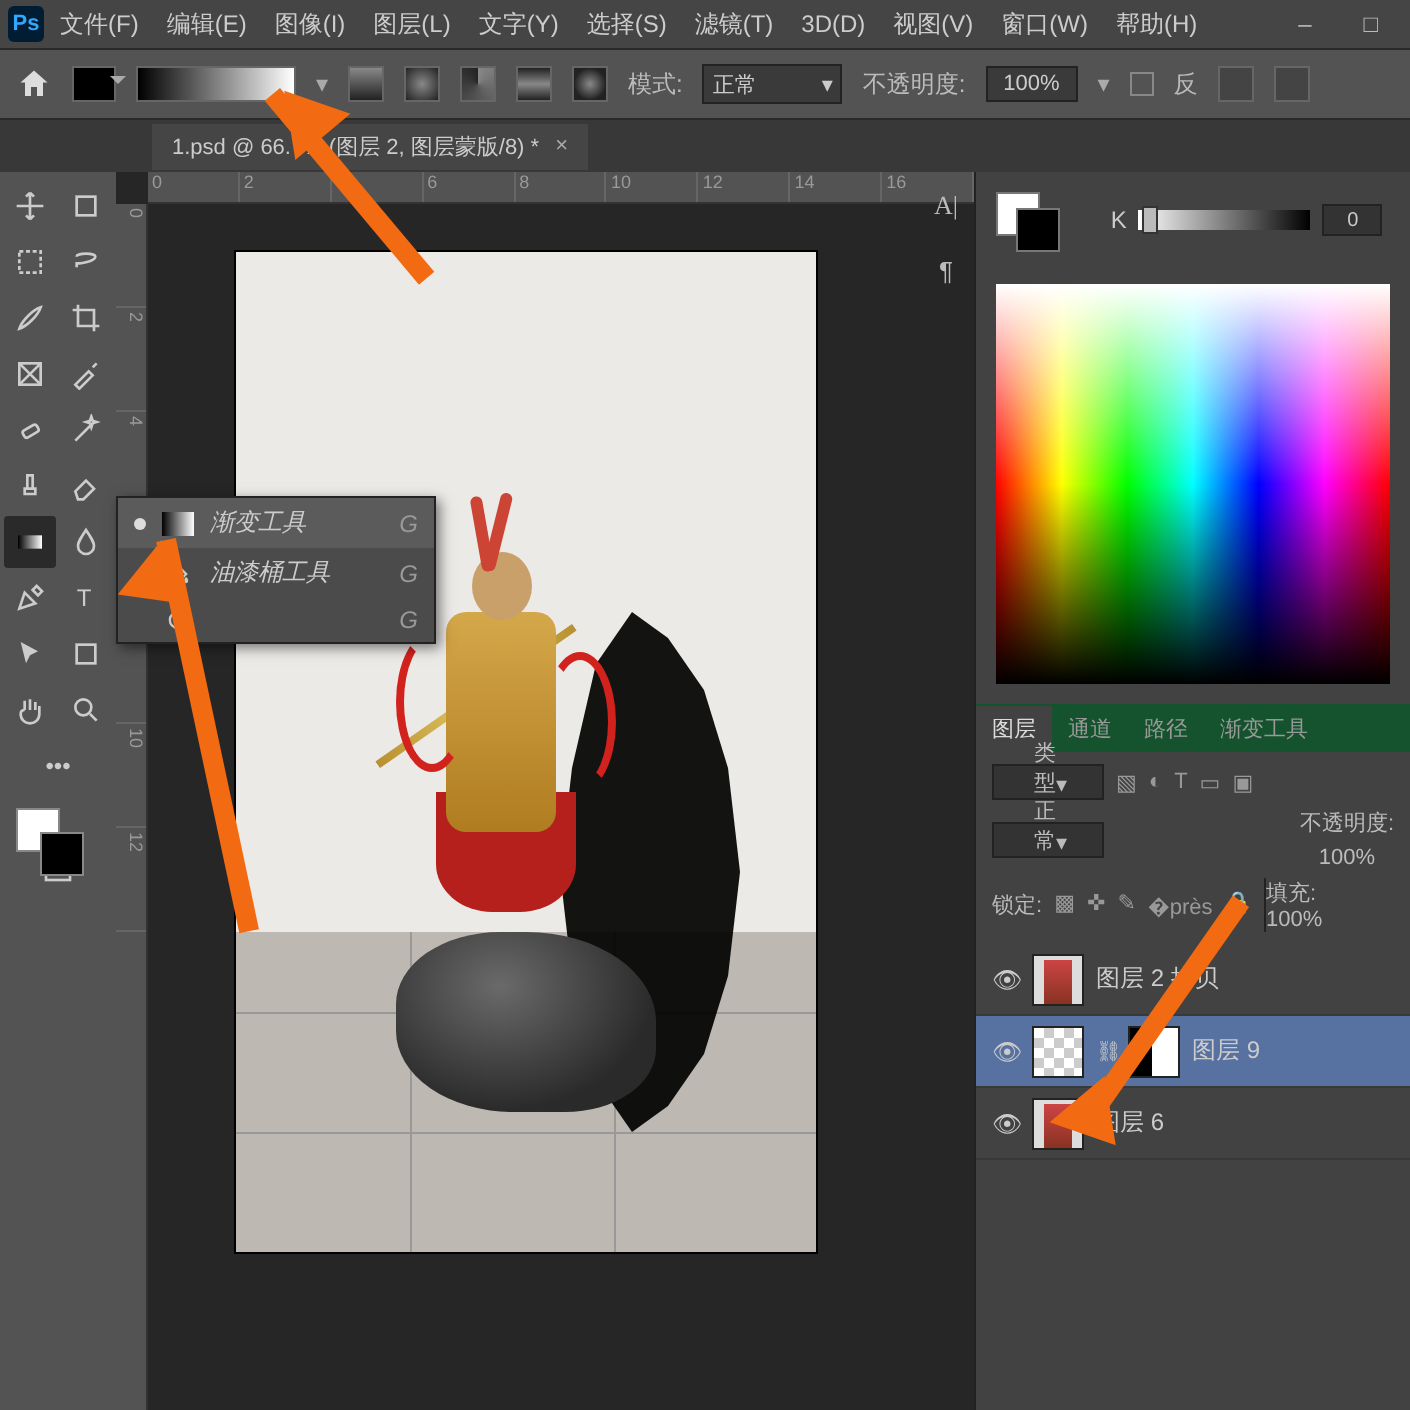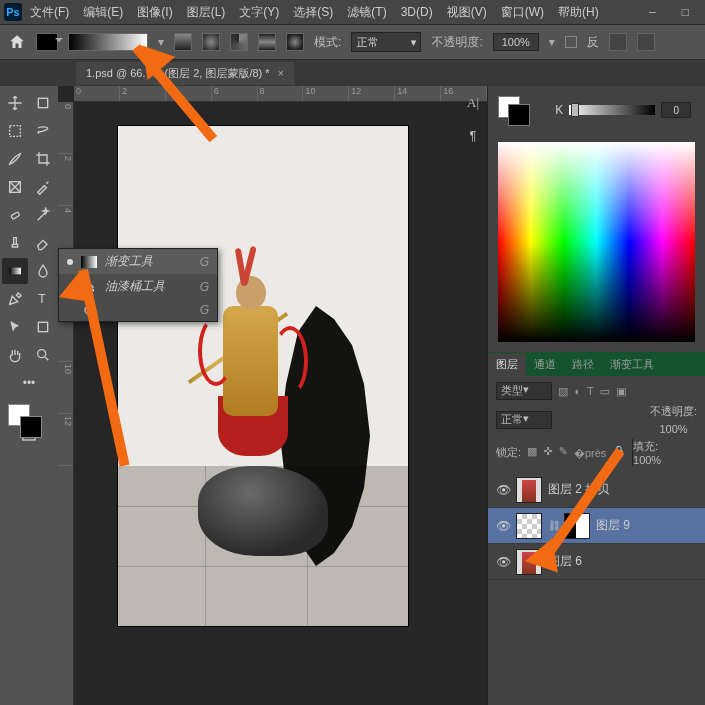--- a/index.html
+++ b/index.html
@@ -86,21 +86,21 @@
   .kslider .track{width:86px;height:10px;background:linear-gradient(to right,#fff,#000);position:relative;}
   .kslider .thumb{position:absolute;left:2px;top:-2px;width:8px;height:14px;background:#bbb;border:1px solid #333;}
   .kslider .val{width:30px;height:16px;background:#333;border:1px solid #222;display:flex;align-items:center;justify-content:center;font-size:10px;}
   .spectrum{margin:10px;height:200px;position:relative;background:
     linear-gradient(to bottom, rgba(255,255,255,1), rgba(255,255,255,0) 50%, rgba(0,0,0,0) 50%, rgba(0,0,0,1)),
     linear-gradient(to right, #ff0000,#ffff00,#00ff00,#00ffff,#0000ff,#ff00ff,#ff0000);
   }
   .panel2tabs{display:flex;background:#14532d;height:24px;align-items:flex-end;font-size:11px;text-align:right;}
   .layerspanel{flex:1;background:#424242;padding:4px 0;}
   .lyr-controls{display:flex;align-items:center;gap:6px;padding:2px 8px;font-size:11px;color:#bbb;}
-  .lyr-controls .sel{width:56px;height:18px;background:#333;border:1px solid #222;display:flex;align-items:flex-start;padding:0 4px;}
+  .lyr-controls .sel{width:56px;height:18px;background:#333;border:1px solid #222;display:flex;align-items:flex-end;padding:0 20px;}
   .lyr-controls .icons{display:flex;gap:6px;color:#999;}
   .lyr-controls .right{margin-left:auto;display:flex;align-items:center;gap:4px;background:transparent;border:none;}
   .lockrow{display:flex;align-items:center;gap:6px;padding:2px 8px;font-size:11px;color:#bbb;}
   .lockrow .icons{display:flex;gap:6px;color:#999;}
   .layerlist{margin-top:4px;}
   .layer{display:flex;align-items:center;height:36px;padding:0 8px;gap:6px;border-bottom:1px solid #393939;}
   .layer.sel{background:#5772a0;}
   .layer .eye{width:14px;color:#ccc;}
   .layer .thumb{width:26px;height:26px;background:#ddd;border:1px solid #222;position:relative;}
   .layer .thumb.chk{background:repeating-conic-gradient(#ccc 0 25%,#fff 0 50%) 0 0/10px 10px;}

